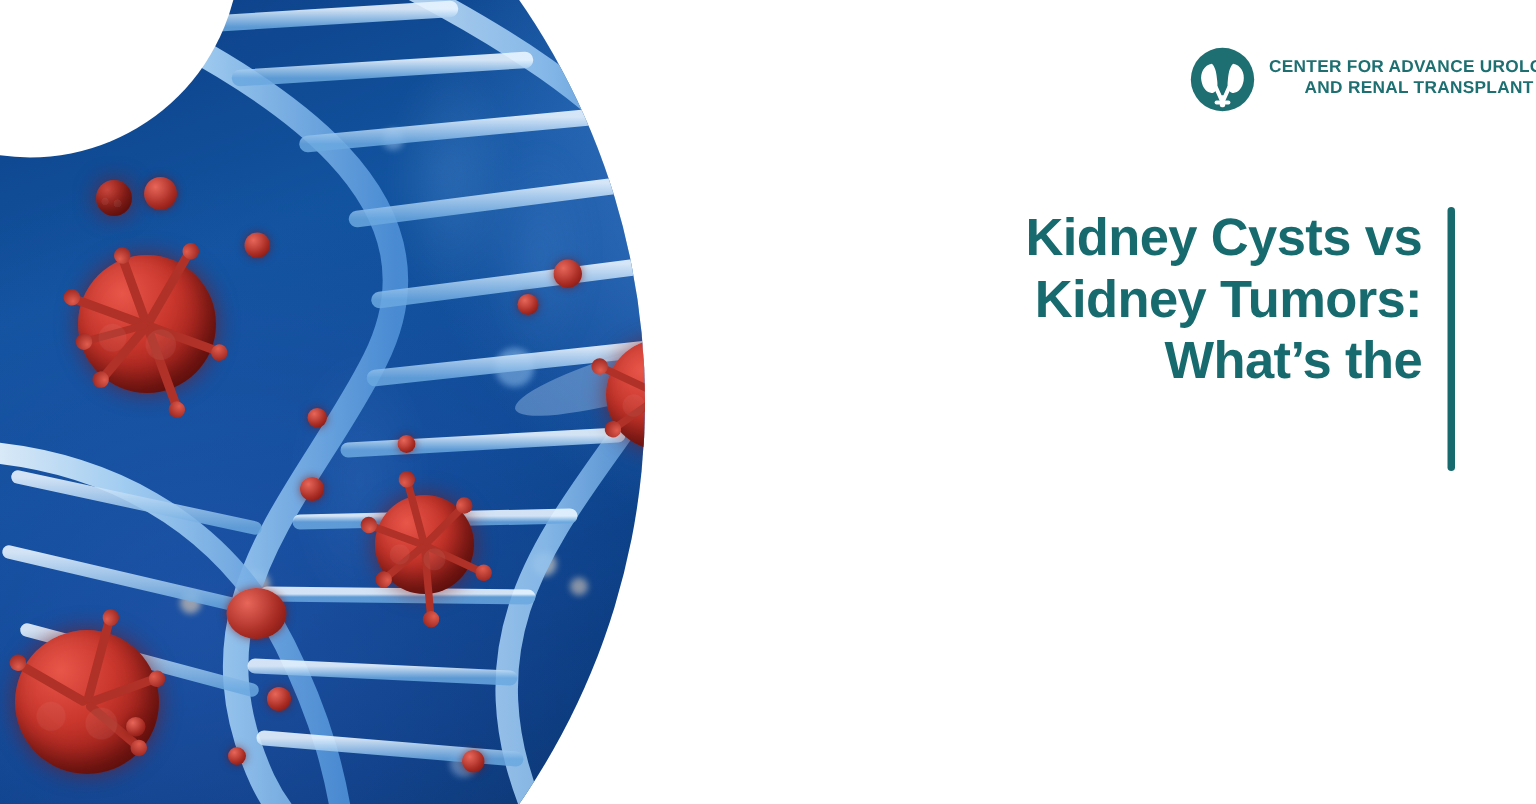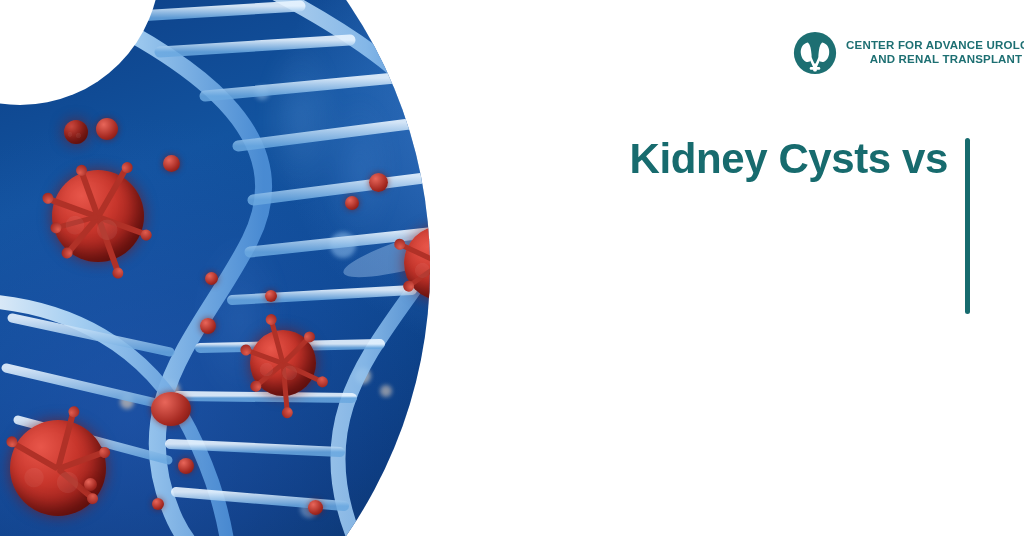--- a/index.html
+++ b/index.html
@@ -107,21 +107,21 @@
     white-space:nowrap;
   }
 
   .headline{
     position:absolute;
     right:76px;top:138px;
     width:330px;
     text-align:right;
     font-family:"Liberation Sans", sans-serif;
     font-weight:700;
-    font-size:42px;
+    font-size:35px;
     line-height:41px;
     letter-spacing:-.4px;
     color:#176b6e;
   }
   .accent-bar{
     position:absolute;
     left:965px;top:138px;
     width:5px;height:176px;
     border-radius:3px;
     background:#176b6e;
@@ -333,17 +333,19 @@
       <rect x="38" y="82" width="24" height="6" rx="3" fill="#ffffff"></rect>
     </svg>
     <div class="logo-text">
       <div class="logo-line">CENTER FOR ADVANCE UROLOGY</div>
       <div class="logo-line">AND RENAL TRANSPLANT</div>
     </div>
   </div>
 
   <div class="headline">
     <div>Kidney Cysts vs</div>
+    <div>Kidney Tumors:</div>
+    <div>What’s the</div>
   </div>
   <div class="accent-bar"></div>
 
 
 </div>
 
 </body></html>

